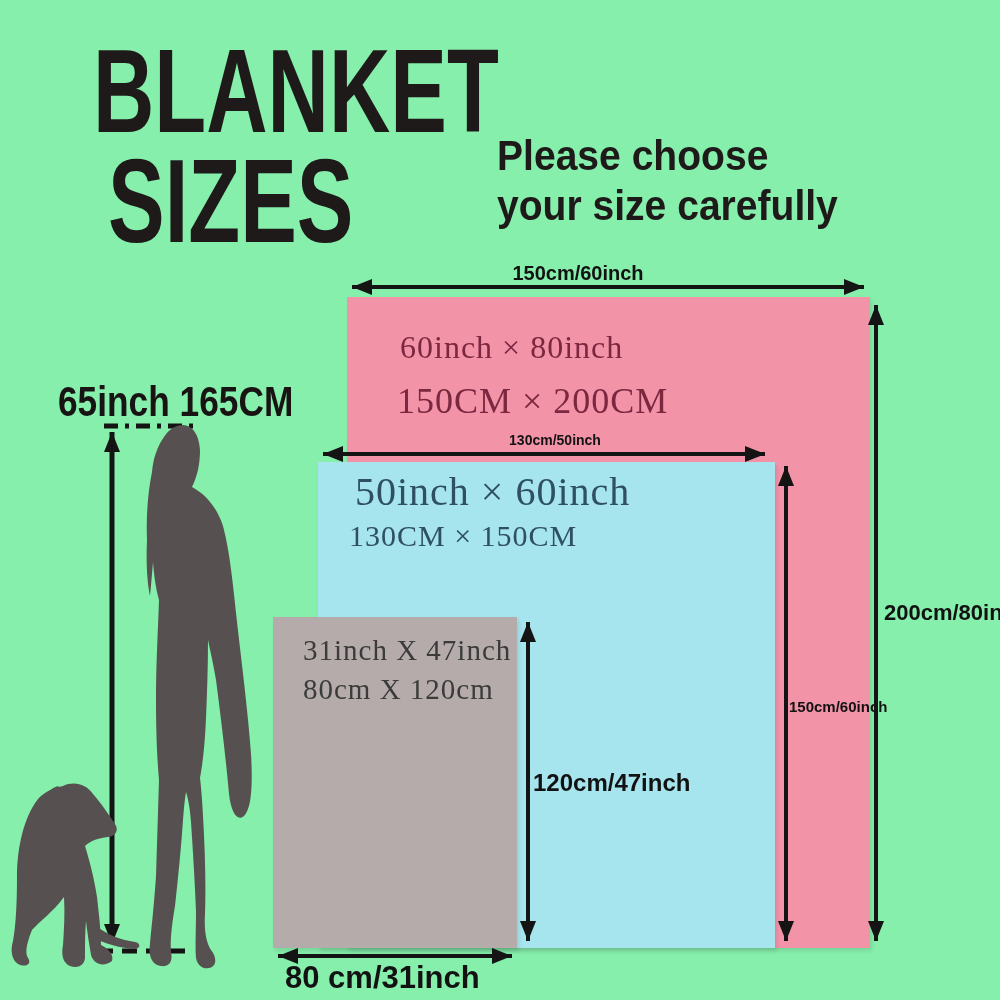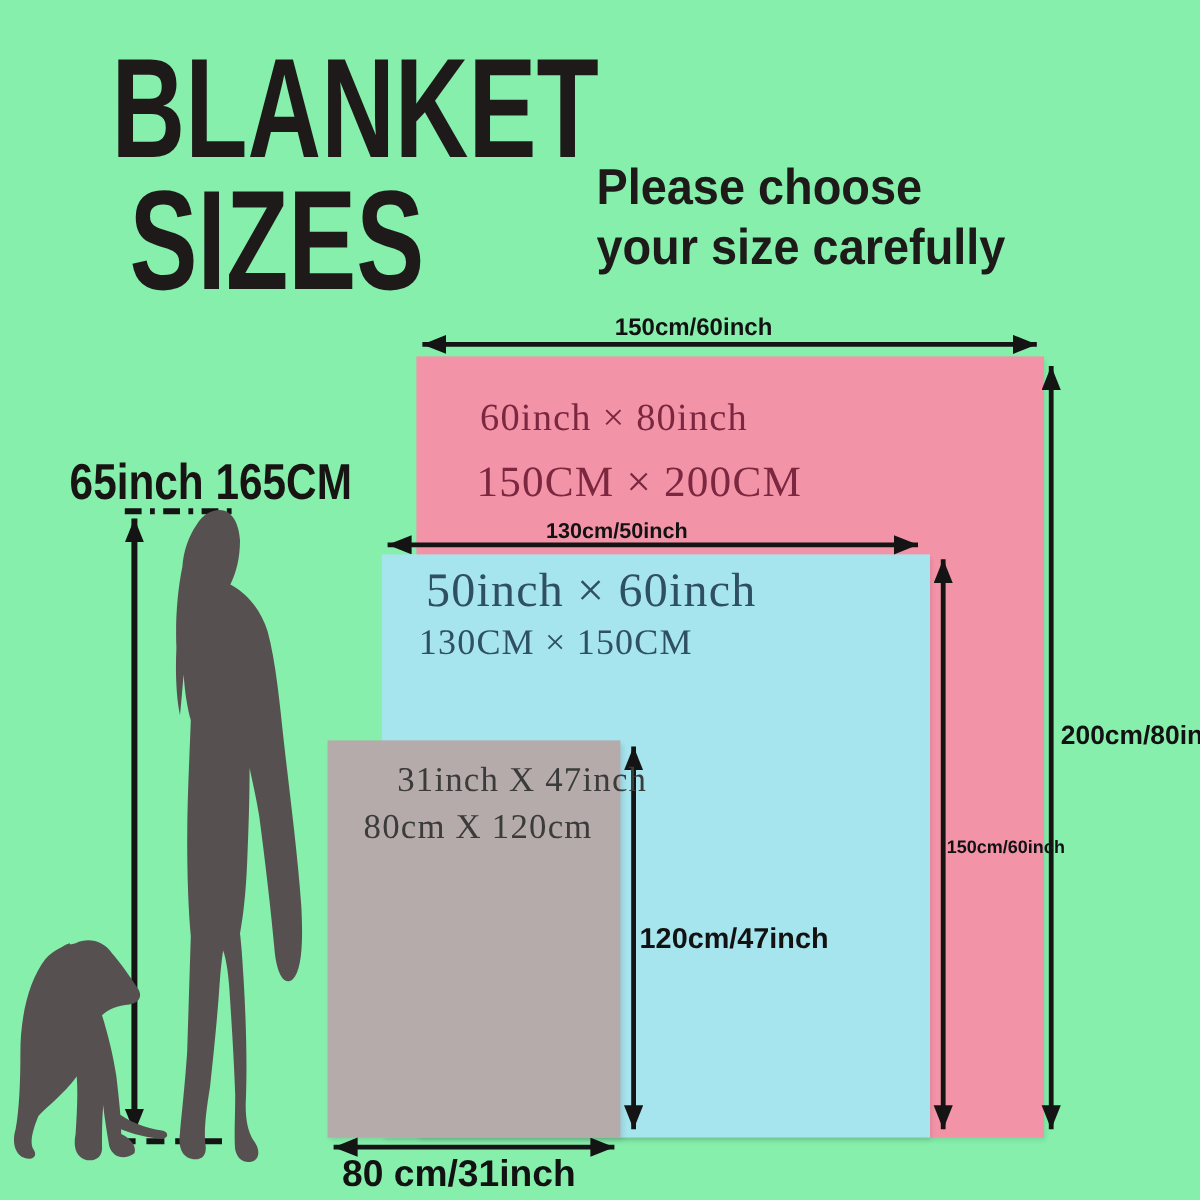--- a/index.html
+++ b/index.html
@@ -74,25 +74,25 @@
   <div class="blanket" style="left: 347px; top: 297px; width: 523px; height: 651px; z-index: 1; background-color: rgb(242, 147, 168);"></div>
   <div class="blanket" style="left: 318px; top: 462px; width: 457px; height: 486px; z-index: 2; background-color: rgb(166, 228, 238);"></div>
   <div class="blanket" style="left: 273px; top: 617px; width: 244px; height: 331px; z-index: 3; background-color: rgb(180, 171, 170);"></div>
 
   <div class="inner-label sans-size" style="left: 400px; top: 329px; font-size: 32px; color: rgb(123, 39, 64);">60inch × 80inch</div>
   <div class="inner-label serif-size" style="left: 397px; top: 380px; font-size: 36px; color: rgb(123, 39, 64);">150CM × 200CM</div>
 
   <div class="inner-label sans-size" style="left: 355px; top: 468px; font-size: 40px; color: rgb(47, 79, 99);">50inch × 60inch</div>
   <div class="inner-label serif-size" style="left: 349px; top: 519px; font-size: 30px; color: rgb(47, 79, 99);">130CM × 150CM</div>
 
-  <div class="inner-label sans-size" style="left: 303px; top: 634px; font-size: 29px; font-weight: 500; color: rgb(59, 59, 59); margin-left: 28px;">31inch X 47inch</div>
+  <div class="inner-label sans-size" style="left: 303px; top: 634px; font-size: 29px; font-weight: 500; color: rgb(59, 59, 59);">31inch X 47inch</div>
   <div class="inner-label sans-size" style="left: 303px; top: 673px; font-size: 29px; font-weight: 500; color: rgb(59, 59, 59);">80cm X 120cm</div>
 
   <div class="measure" style="left:468px;top:262px;width:220px;text-align:center;font-size:20px;">150cm/60inch</div>
-  <div class="measure" style="left:455px;top:432px;width:200px;font-size:18px;">130cm/50inch</div>
+  <div class="measure" style="left:455px;top:432px;width:200px;text-align:center;font-size:14px;">130cm/50inch</div>
   <div class="measure" style="left:884px;top:600px;font-size:22px;">200cm/80inch</div>
   <div class="measure" style="left:789px;top:698px;font-size:15px;">150cm/60inch</div>
   <div class="measure" style="left:533px;top:769px;font-size:24px;text-align:right;">120cm/47inch</div>
   <div class="measure" style="left:285px;top:960px;width:220px;text-align:left;font-size:31px;">80 cm/31inch</div>
 
   <svg class="overlay" width="1000" height="1000" viewBox="0 0 1000 1000">
     <defs>
       <marker id="ah" markerWidth="22" markerHeight="18" refX="20" refY="8" orient="auto-start-reverse" markerUnits="userSpaceOnUse">
         <path d="M0,0 L20,8 L0,16 Z" fill="#141414"></path>
       </marker>

